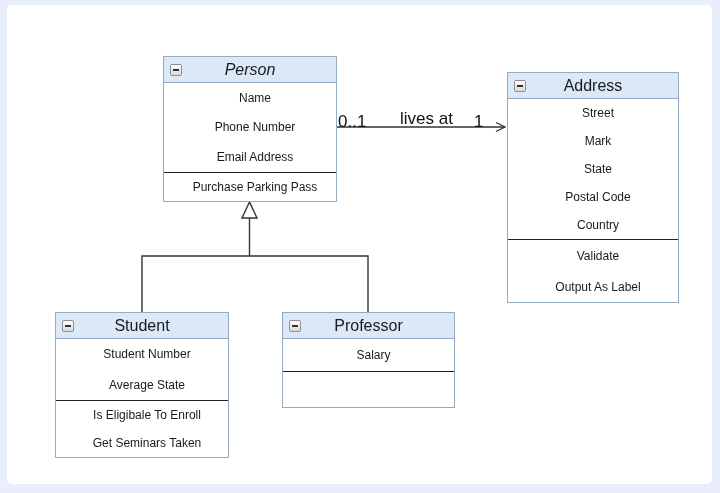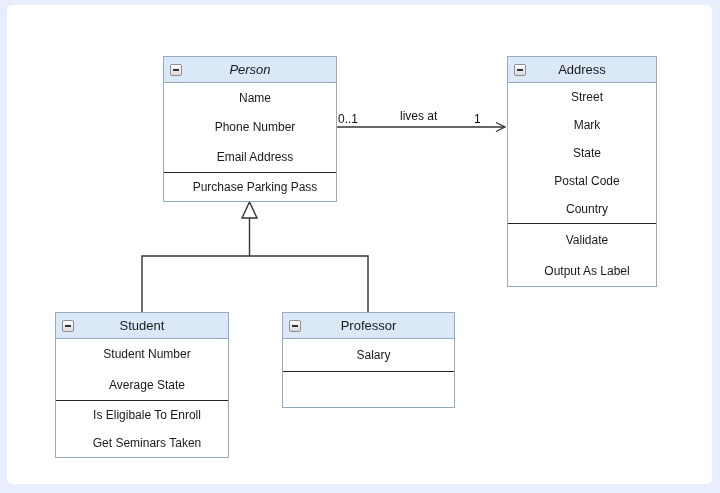--- a/index.html
+++ b/index.html
@@ -36,21 +36,21 @@
   .cls-header {
     position: relative;
     height: 26px;
     flex: 0 0 26px;
     background: #dbe8f8;
     border-bottom: 1px solid #94abc2;
     display: flex;
     align-items: center;
     justify-content: center;
   }
-  .cls-title { font-size: 13px; }
+  .cls-title { font-size: 16px; }
   .cls-title.italic { font-style: italic; }
   .collapse-btn {
     position: absolute;
     left: 6px; top: 50%;
     transform: translateY(-50%);
     width: 12px; height: 12px;
     border: 1px solid #8f8f8f;
     border-radius: 2px;
     background: linear-gradient(#fdfdfd, #d9d9d9);
     display: flex;
@@ -64,30 +64,30 @@
     flex-direction: column;
     justify-content: space-around;
     text-align: center;
   }
   .cls-methods { flex: 1 1 auto; border-top: 1.5px solid #222; }
   .row { padding-left: 10px; white-space: nowrap; }
   .row.u { text-underline-offset: 3px; }
 
   #cls-person    { left: 163px; top: 56px;  width: 174px; height: 146px; }
   #cls-person .cls-attrs    { height: 89px; }
-  #cls-address   { left: 507px; top: 56px;  width: 150px; height: 231px; }
+  #cls-address   { left: 507px; top: 72px;  width: 172px; height: 231px; }
   #cls-address .cls-attrs   { height: 140px; }
   #cls-student   { left: 55px;  top: 312px; width: 174px; height: 146px; }
   #cls-student .cls-attrs   { height: 61px; }
   #cls-professor { left: 282px; top: 312px; width: 173px; height: 96px; }
   #cls-professor .cls-attrs { height: 32px; }
 
   .edge-label {
     position: absolute;
-    font-size: 12px;
+    font-size: 17px;
     color: #111;
     white-space: nowrap;
   }
   #assoc-src-mult { left: 338px; top: 112px; }
   #assoc-name     { left: 400px; top: 109px; }
   #assoc-tgt-mult { left: 474px; top: 112px; }
 </style>
 </head>
 <body>
 

